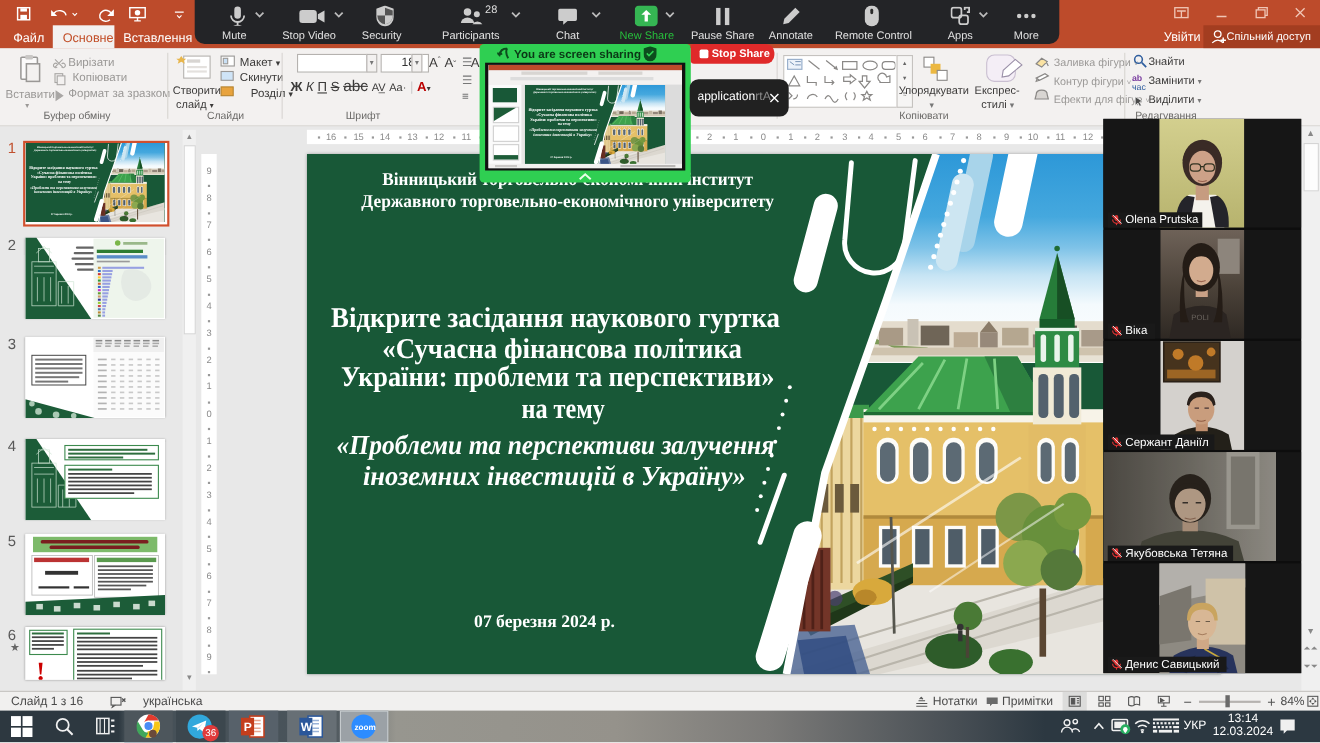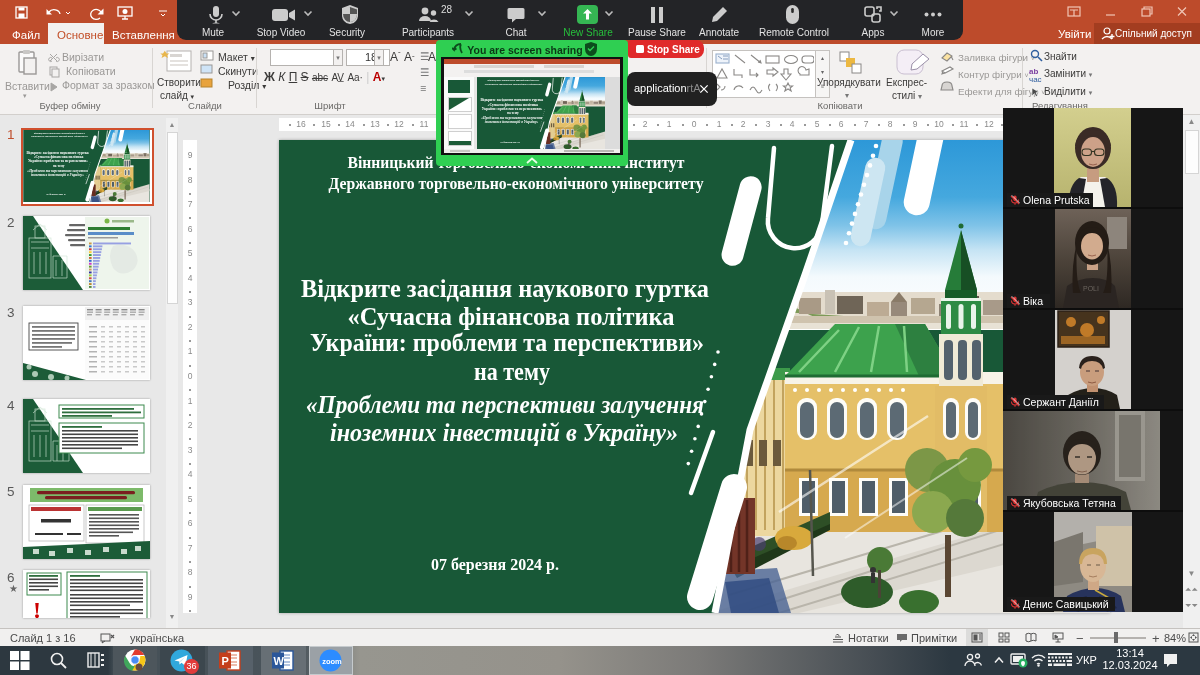--- a/index.html
+++ b/index.html
@@ -108,21 +108,21 @@
 <div class="abs rtxt" style="left:228px;top:79px">Розділ <span style="font-size:8px">▾</span></div>
 <div class="glbl" style="left:165px;width:80px">Слайди</div>
 <div class="sep" style="left:256px"></div>
 
 <div class="abs" style="left:270px;top:49px;width:62px;height:15px;background:#fff;border:1px solid #b5b2af"></div>
 <div class="abs" style="left:333px;top:49px;width:8px;height:15px;background:#f3f1f0;border:1px solid #b5b2af;font-size:7px;color:#777;text-align:center;line-height:15px">▾</div>
 <div class="abs" style="left:346px;top:49px;width:24px;height:15px;background:#fff;border:1px solid #b5b2af;font-size:11px;color:#333;padding-left:18px;line-height:15px">18</div>
 <div class="abs" style="left:374px;top:49px;width:8px;height:15px;background:#f3f1f0;border:1px solid #b5b2af;font-size:7px;color:#777;text-align:center;line-height:15px">▾</div>
 <div class="abs rtxt" style="left:390px;top:50px;font-size:12px">А<span style="font-size:8px;vertical-align:top">ˆ</span> А<span style="font-size:8px">ˇ</span></div>
 <div class="abs rtxt" style="left:428px;top:50px;font-size:12px">А<span style="font-size:9px">⌦</span></div>
-<div class="abs rtxt" style="left:264px;top:70px;font-size:12px"><b>Ж</b> <i>К</i> <u>П</u> <s>S</s> <s style="font-size:10px">abc</s> <span style="font-size:10px">AV̲</span> <span style="font-size:10px">Aa·</span> <span style="color:#ccc">|</span> <b style="color:#b00">А</b><span style="font-size:7px">▾</span></div>
+<div class="abs rtxt" style="left:264px;top:70px;font-size:12px"><b>Ж</b> <i>К</i> <u>П</u> <s>S</s> <s style="font-size:14px">abc</s> <span style="font-size:10px">AV̲</span> <span style="font-size:10px">Aa·</span> <span style="color:#ccc">|</span> <b style="color:#b00">А</b><span style="font-size:7px">▾</span></div>
 <div class="glbl" style="left:290px;width:80px">Шрифт</div>
 <div class="sep" style="left:440px"></div>
 
 <div class="abs rtxt" style="left:420px;top:50px;color:#777">☰</div>
 <div class="abs rtxt" style="left:420px;top:66px;color:#777">☰</div>
 <div class="abs rtxt" style="left:420px;top:82px;color:#777">≡</div>
 
 <div class="abs" style="left:712px;top:50px;width:103px;height:46px;background:#fff;border:1px solid #c5c2bf"></div>
 <div class="abs" style="left:815px;top:50px;width:13px;height:46px;background:#f6f5f4;border:1px solid #c5c2bf;font-size:6px;color:#666;text-align:center;line-height:14px">▴<br>▾<br>⩳</div>
 <svg class="abs" style="left:714px;top:52px" width="100" height="42" viewBox="0 0 100 42">

